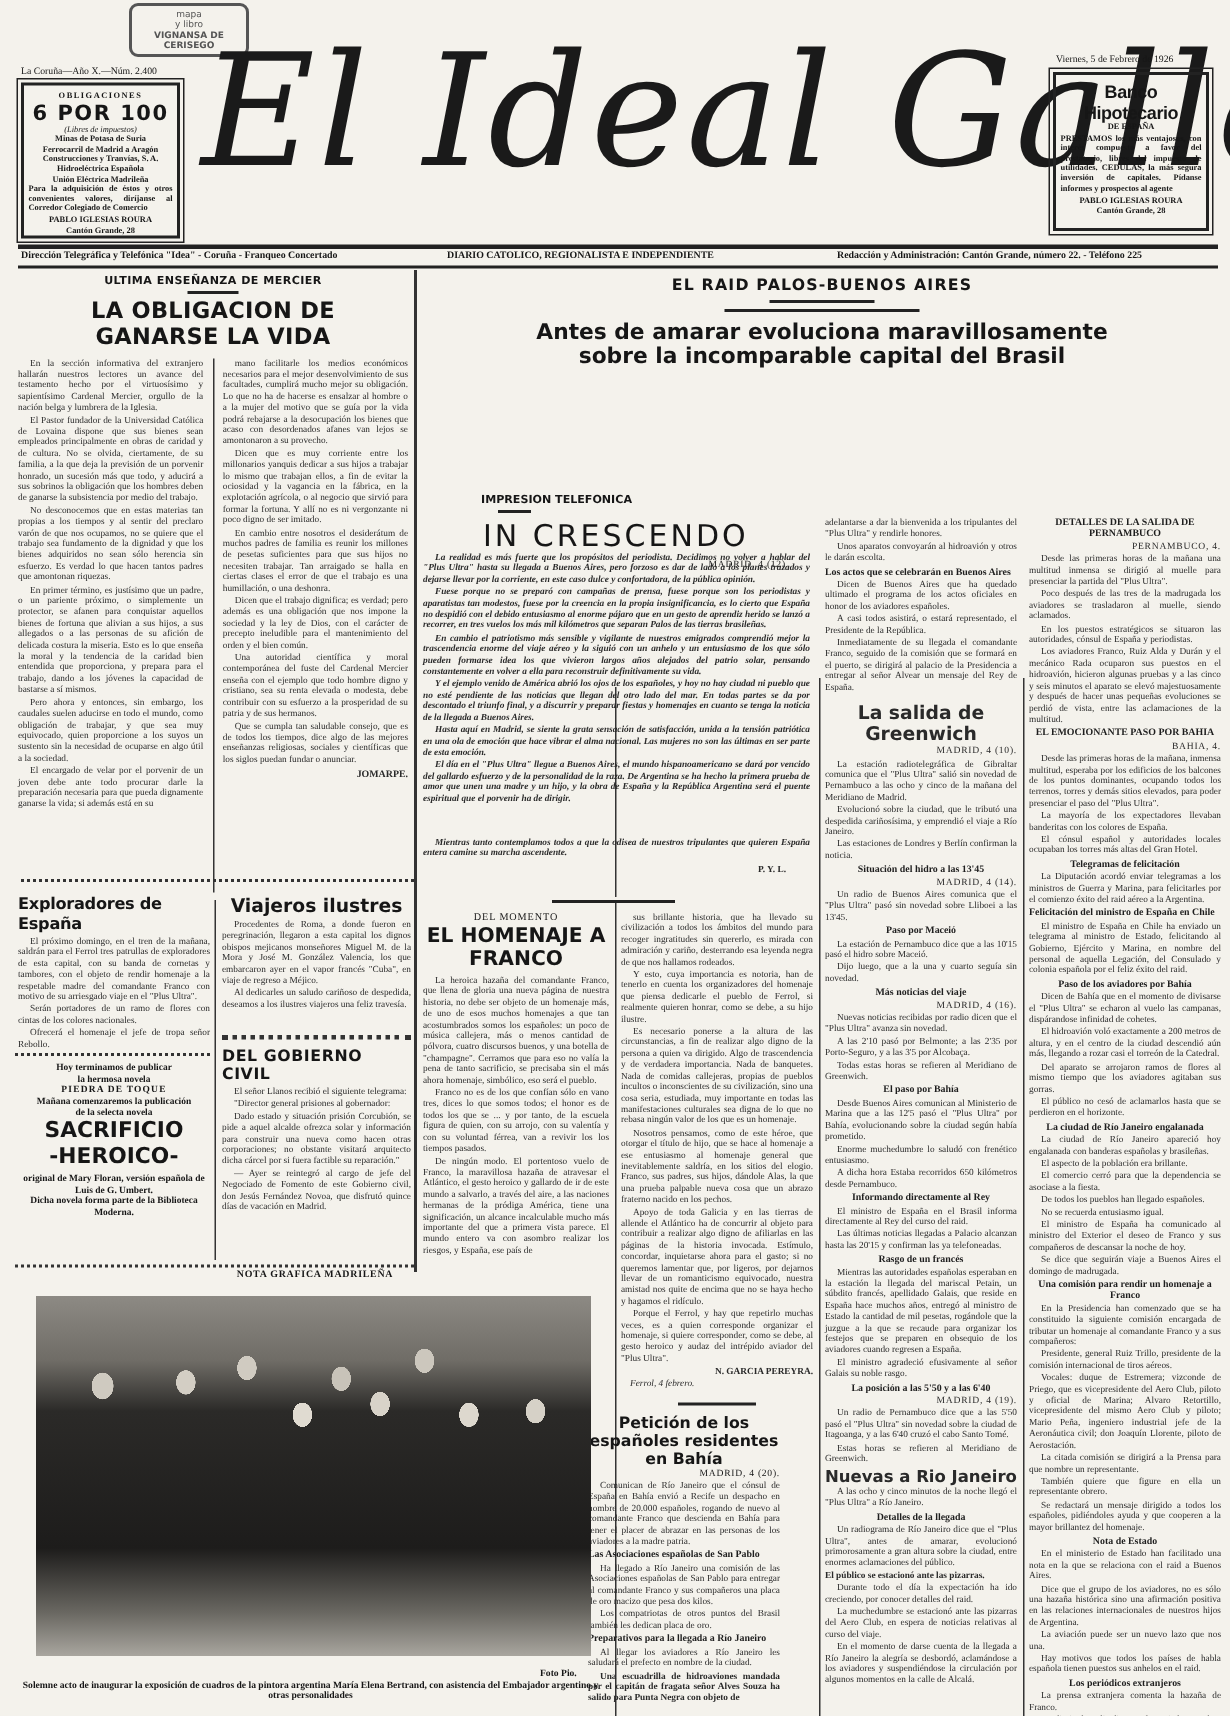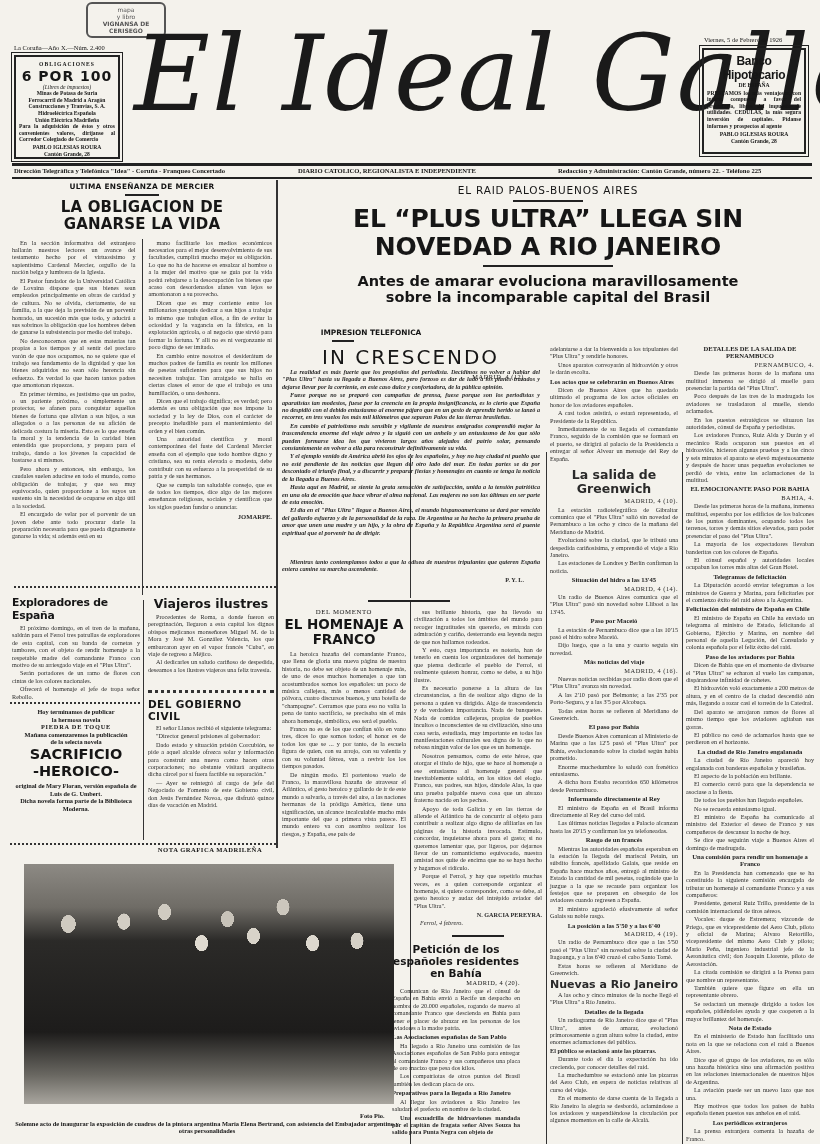--- a/index.html
+++ b/index.html
@@ -121,23 +121,22 @@
       <p>Una autoridad científica y moral contemporánea del fuste del Cardenal Mercier enseña con el ejemplo que todo hombre digno y cristiano, sea su renta elevada o modesta, debe contribuir con su esfuerzo a la prosperidad de su patria y de sus hermanos.</p>
       <p>Que se cumpla tan saludable consejo, que es de todos los tiempos, dice algo de las mejores enseñanzas religiosas, sociales y científicas que los siglos puedan fundar o anunciar.</p>
       <div style="text-align:right;font-weight:bold;font-size:6.6px;margin-top:3px;">JOMARPE.</div>
     </div>
   </div>
 </div>
 
 <div class="abs dotted" style="left:14px;top:586px;width:262px;"></div>
 
 <div class="abs" style="left:282px;top:184px;width:532px;">
-  <div class="center sans" style="font-size:10.5px;font-weight:normal;letter-spacing:.8px;">EL RAID PALOS-BUENOS AIRES</div>
+  <div class="center sans" style="font-size:10.5px;font-weight:bold;letter-spacing:.8px;">EL RAID PALOS-BUENOS AIRES</div>
   <div class="rule" style="width:70px;margin:4px auto 3px;height:2px;"></div>
-  <div class="center sans" style="font-size:25px;line-height:28px;font-weight:bold;padding:0 22px;letter-spacing:-0.2px;">EL “PLUS ULTRA” LLEGA SIN NOVEDAD A RIO JANEIRO</div>
   <div class="rule" style="width:130px;margin:4px auto 6px;height:2px;"></div>
   <div class="center sans" style="font-size:14.5px;line-height:16px;font-weight:bold;padding:0 60px;">Antes de amarar evoluciona maravillosamente sobre la incomparable capital del Brasil</div>
 </div>
 
 <div class="abs" style="left:282px;top:328px;width:258px;">
   <div class="center sans" style="font-size:7.4px;font-weight:bold;margin-left:-80px;">IMPRESION TELEFONICA</div>
   <div class="rule" style="width:22px;margin:3px 0 3px 50px;height:1.5px;"></div>
   <div class="sans" style="font-size:20px;font-weight:normal;letter-spacing:2px;margin-left:40px;">IN CRESCENDO</div>
   <div class="dateline" style="margin-top:4px;padding-right:14px;">MADRID, 4 (12).</div>
 </div>

